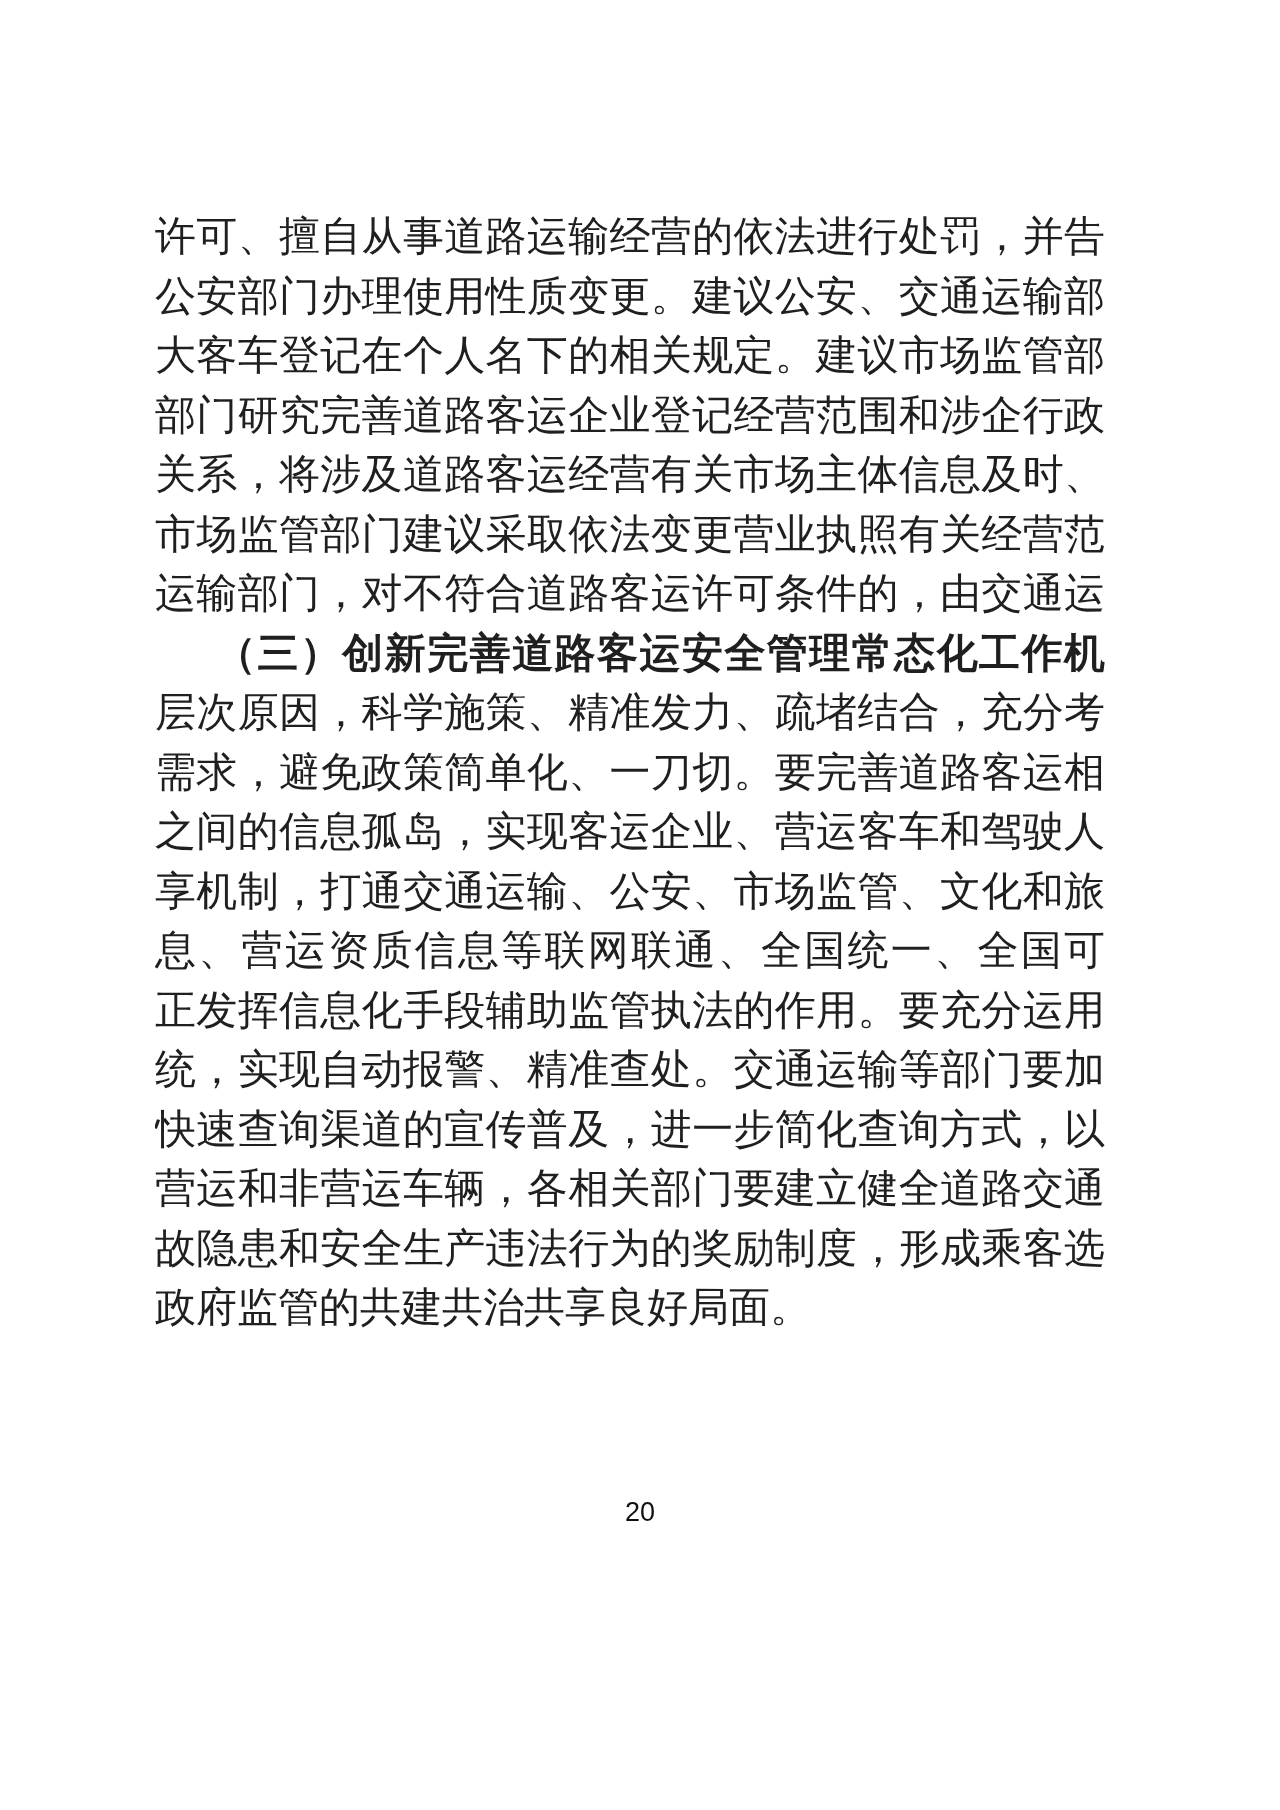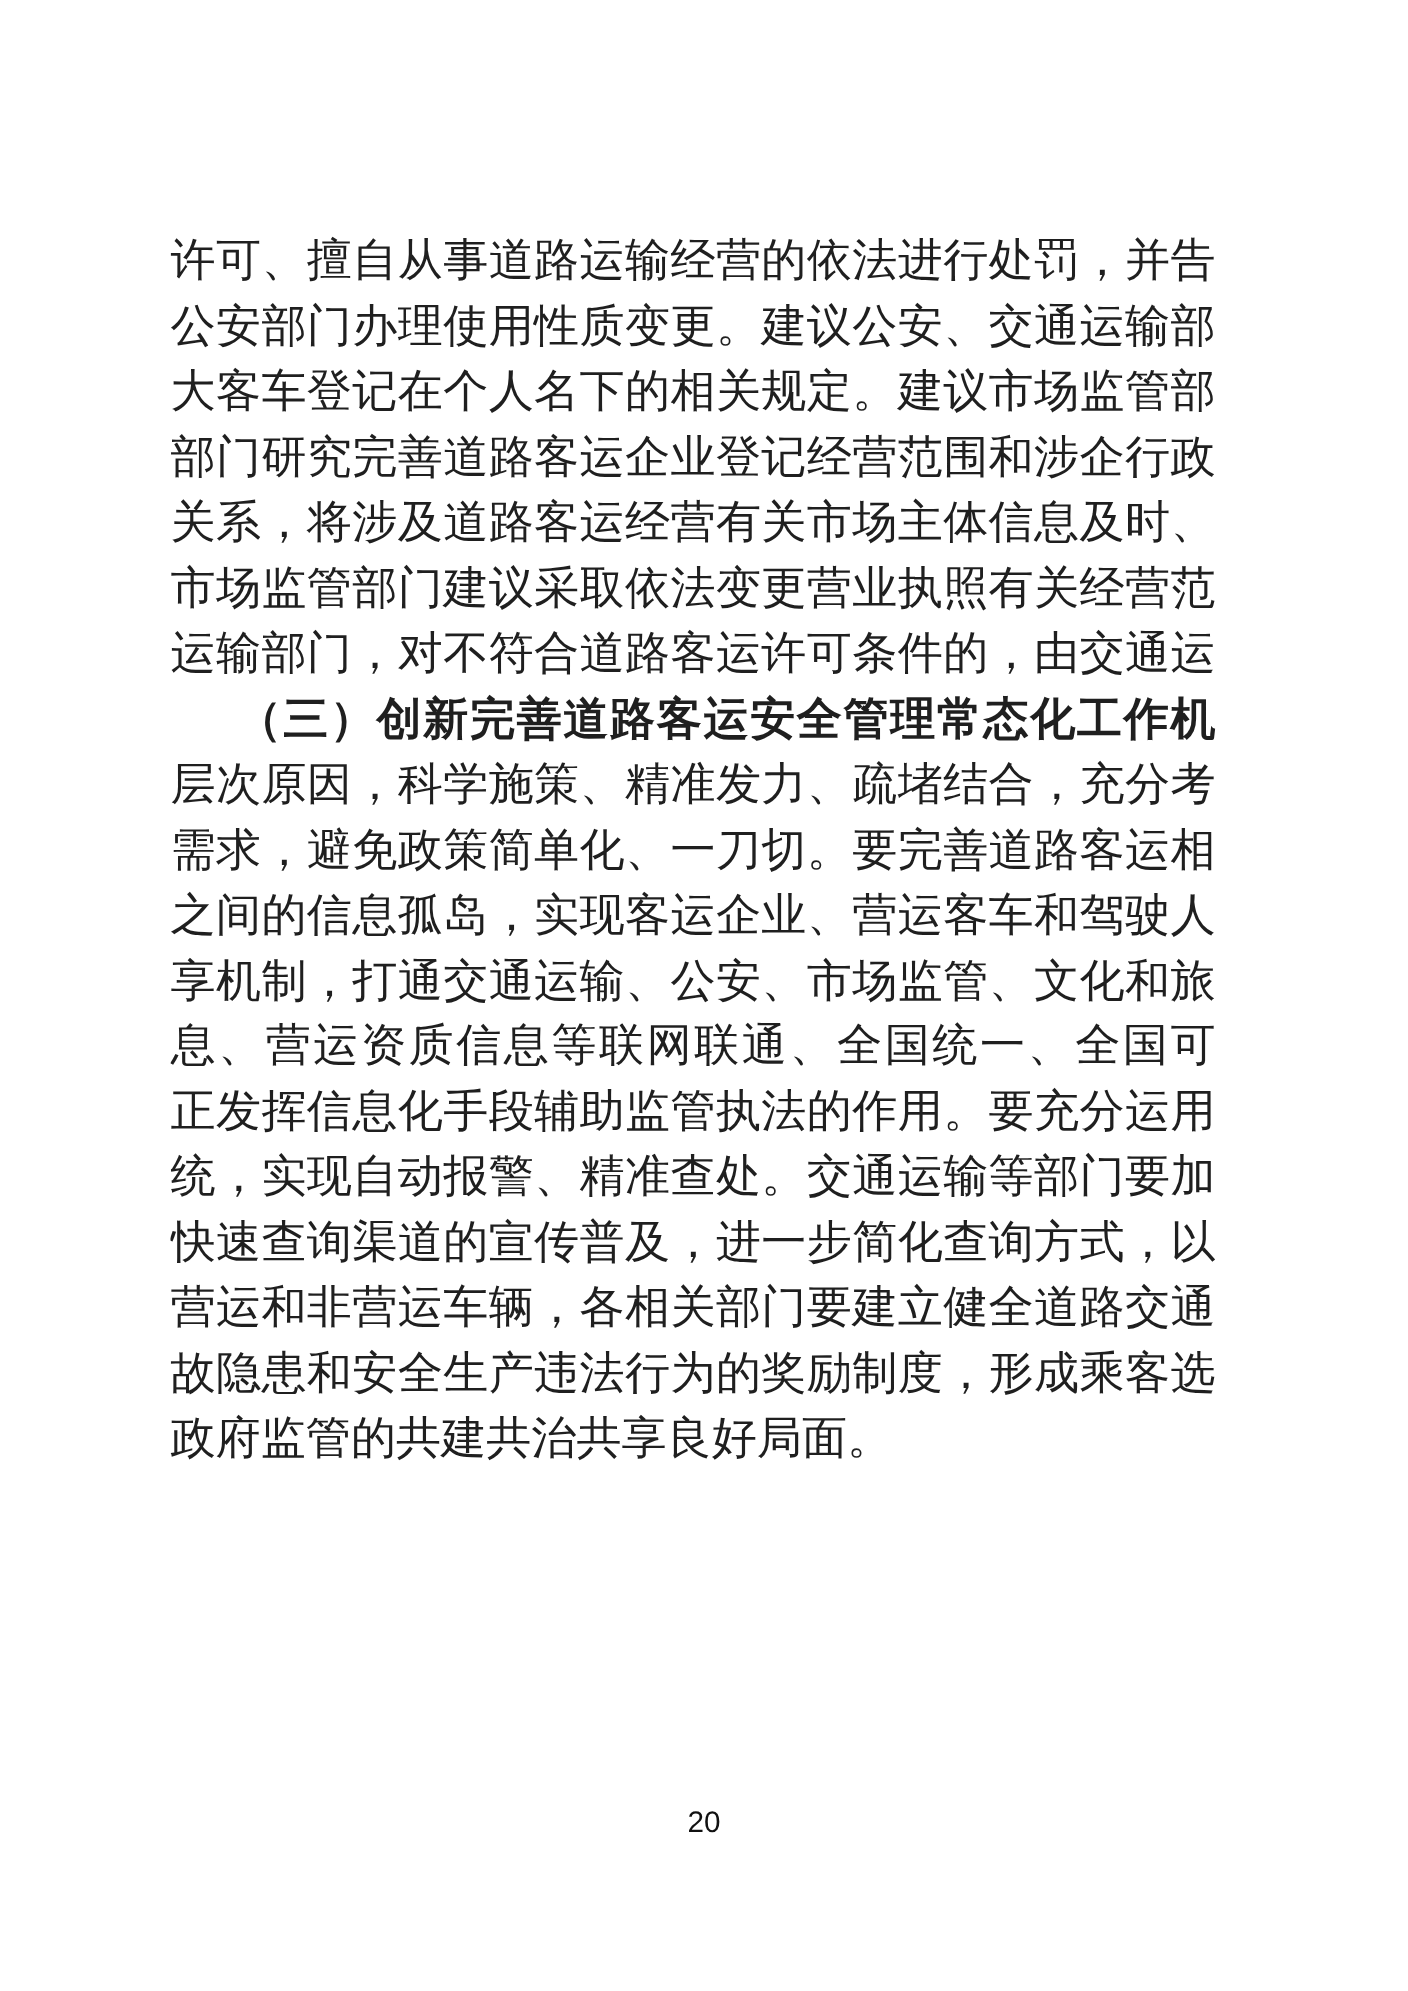--- a/index.html
+++ b/index.html
@@ -38,21 +38,21 @@
     text-align-last: left;
   }
   .line.indent {
     text-indent: 60px;
   }
   .bold {
     font-weight: 700;
   }
   .page-number {
     position: absolute;
-    top: 1640px;
+    top: 1496px;
     left: 0;
     width: 100%;
     text-align: center;
     font-size: 27px;
     line-height: 32px;
     color: #111111;
     font-family: "Liberation Sans", "DejaVu Sans", sans-serif;
   }
 </style>
 </head>

